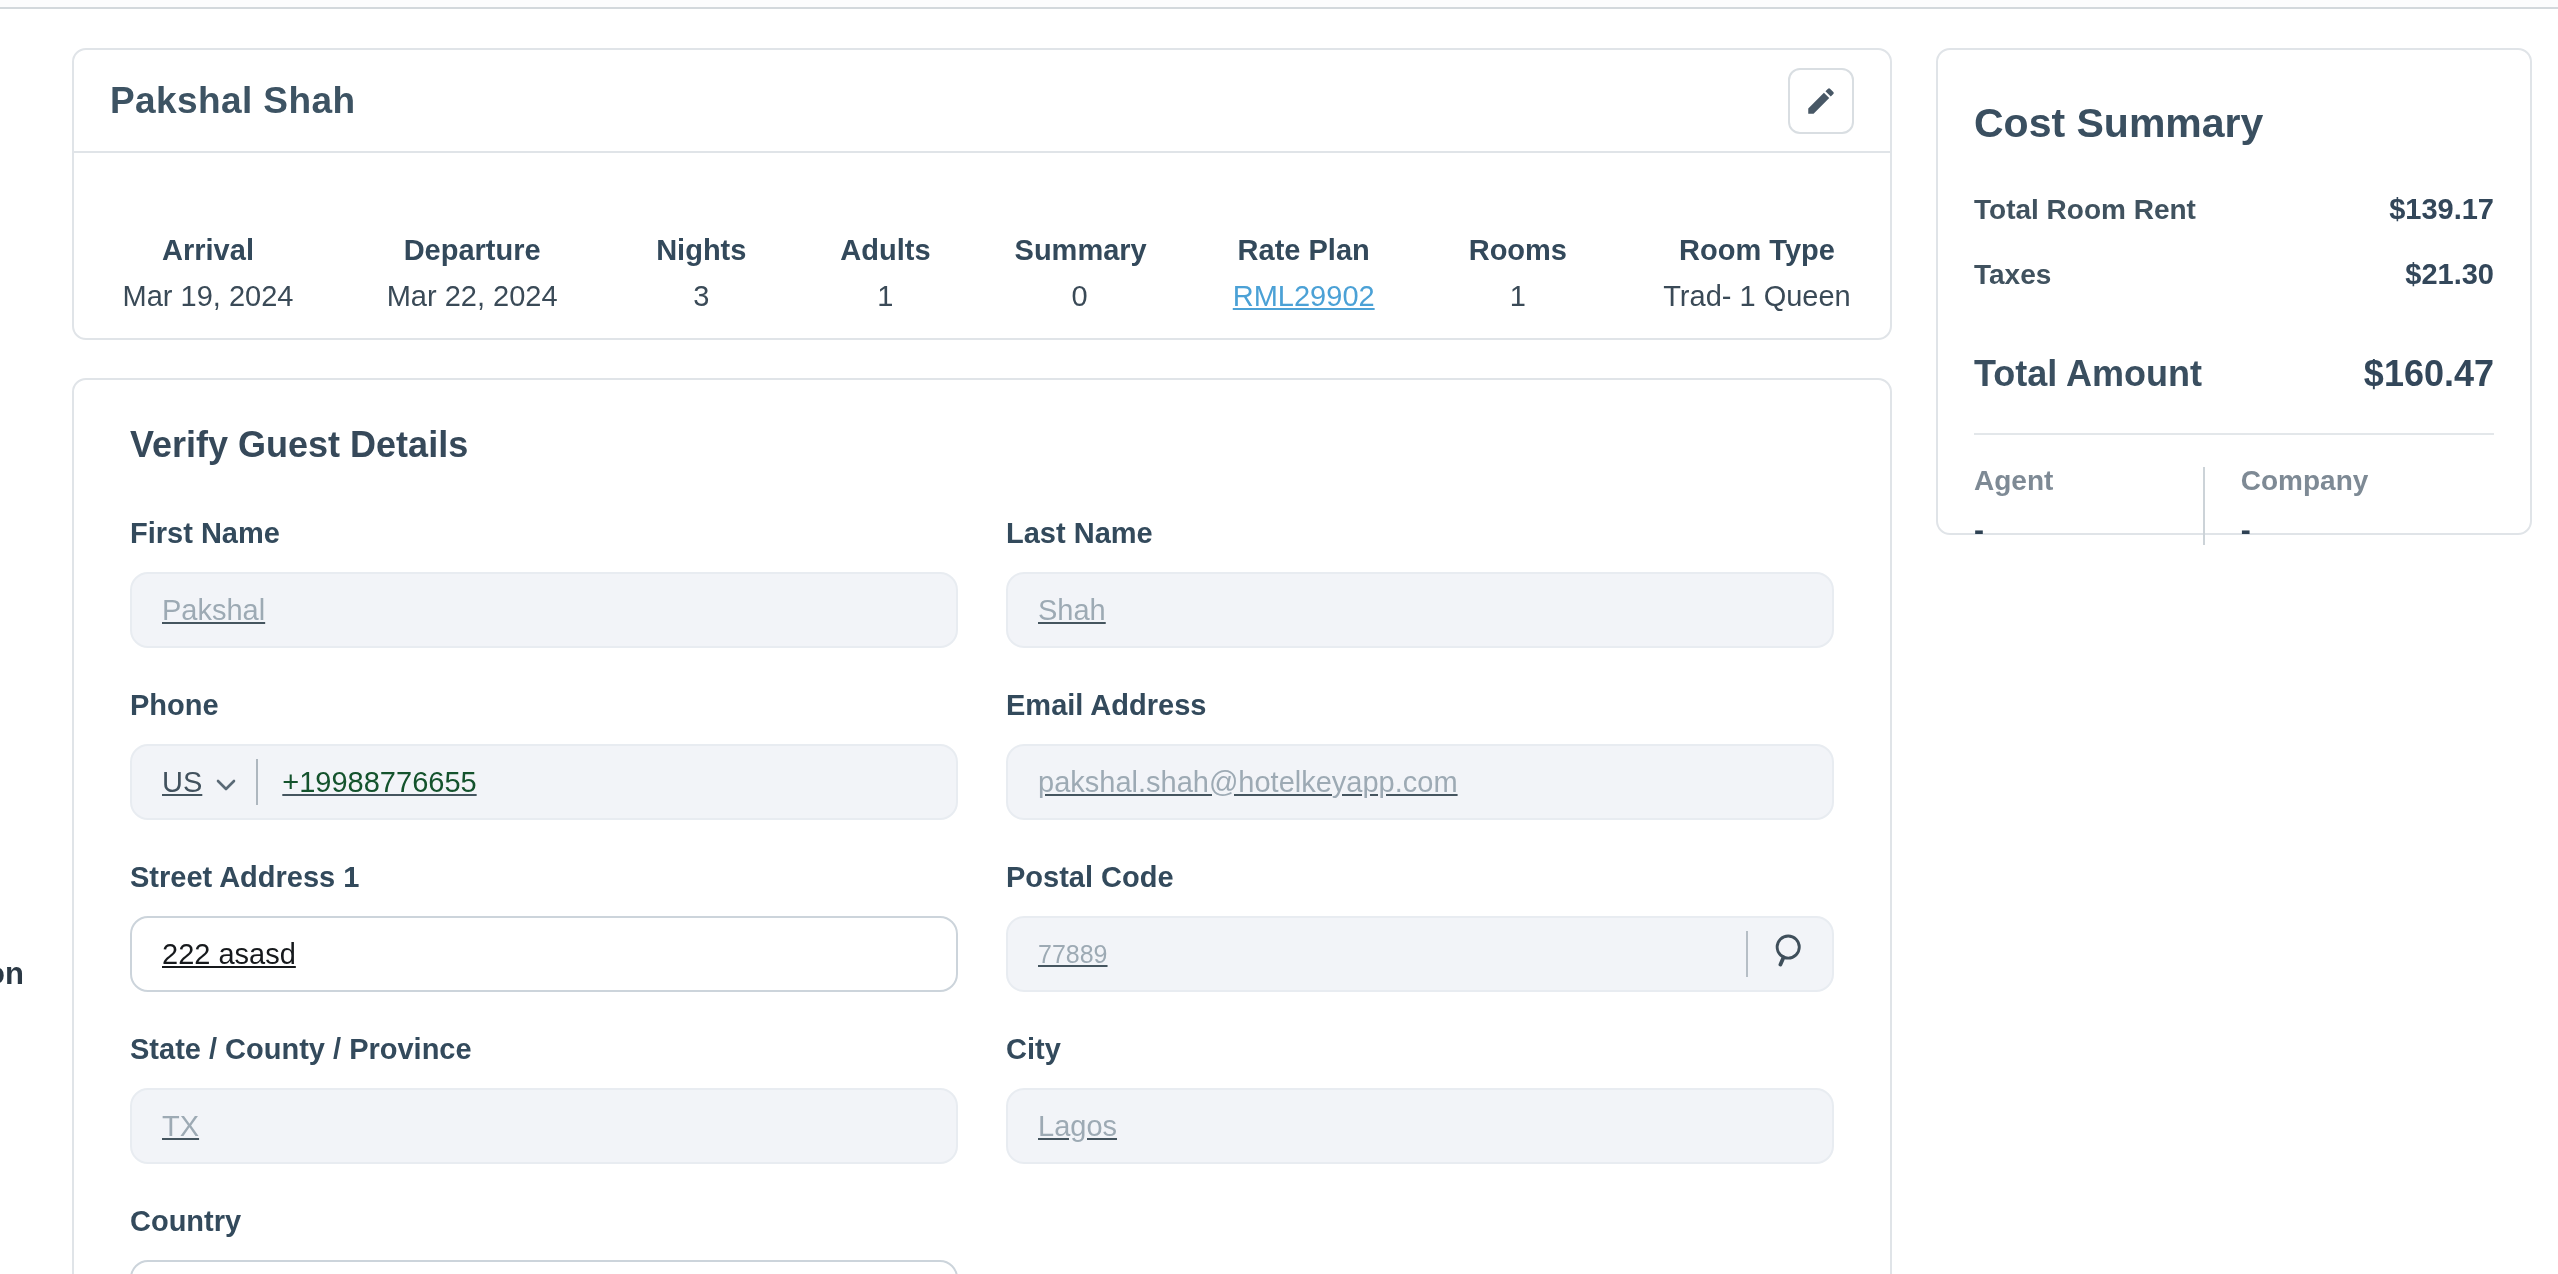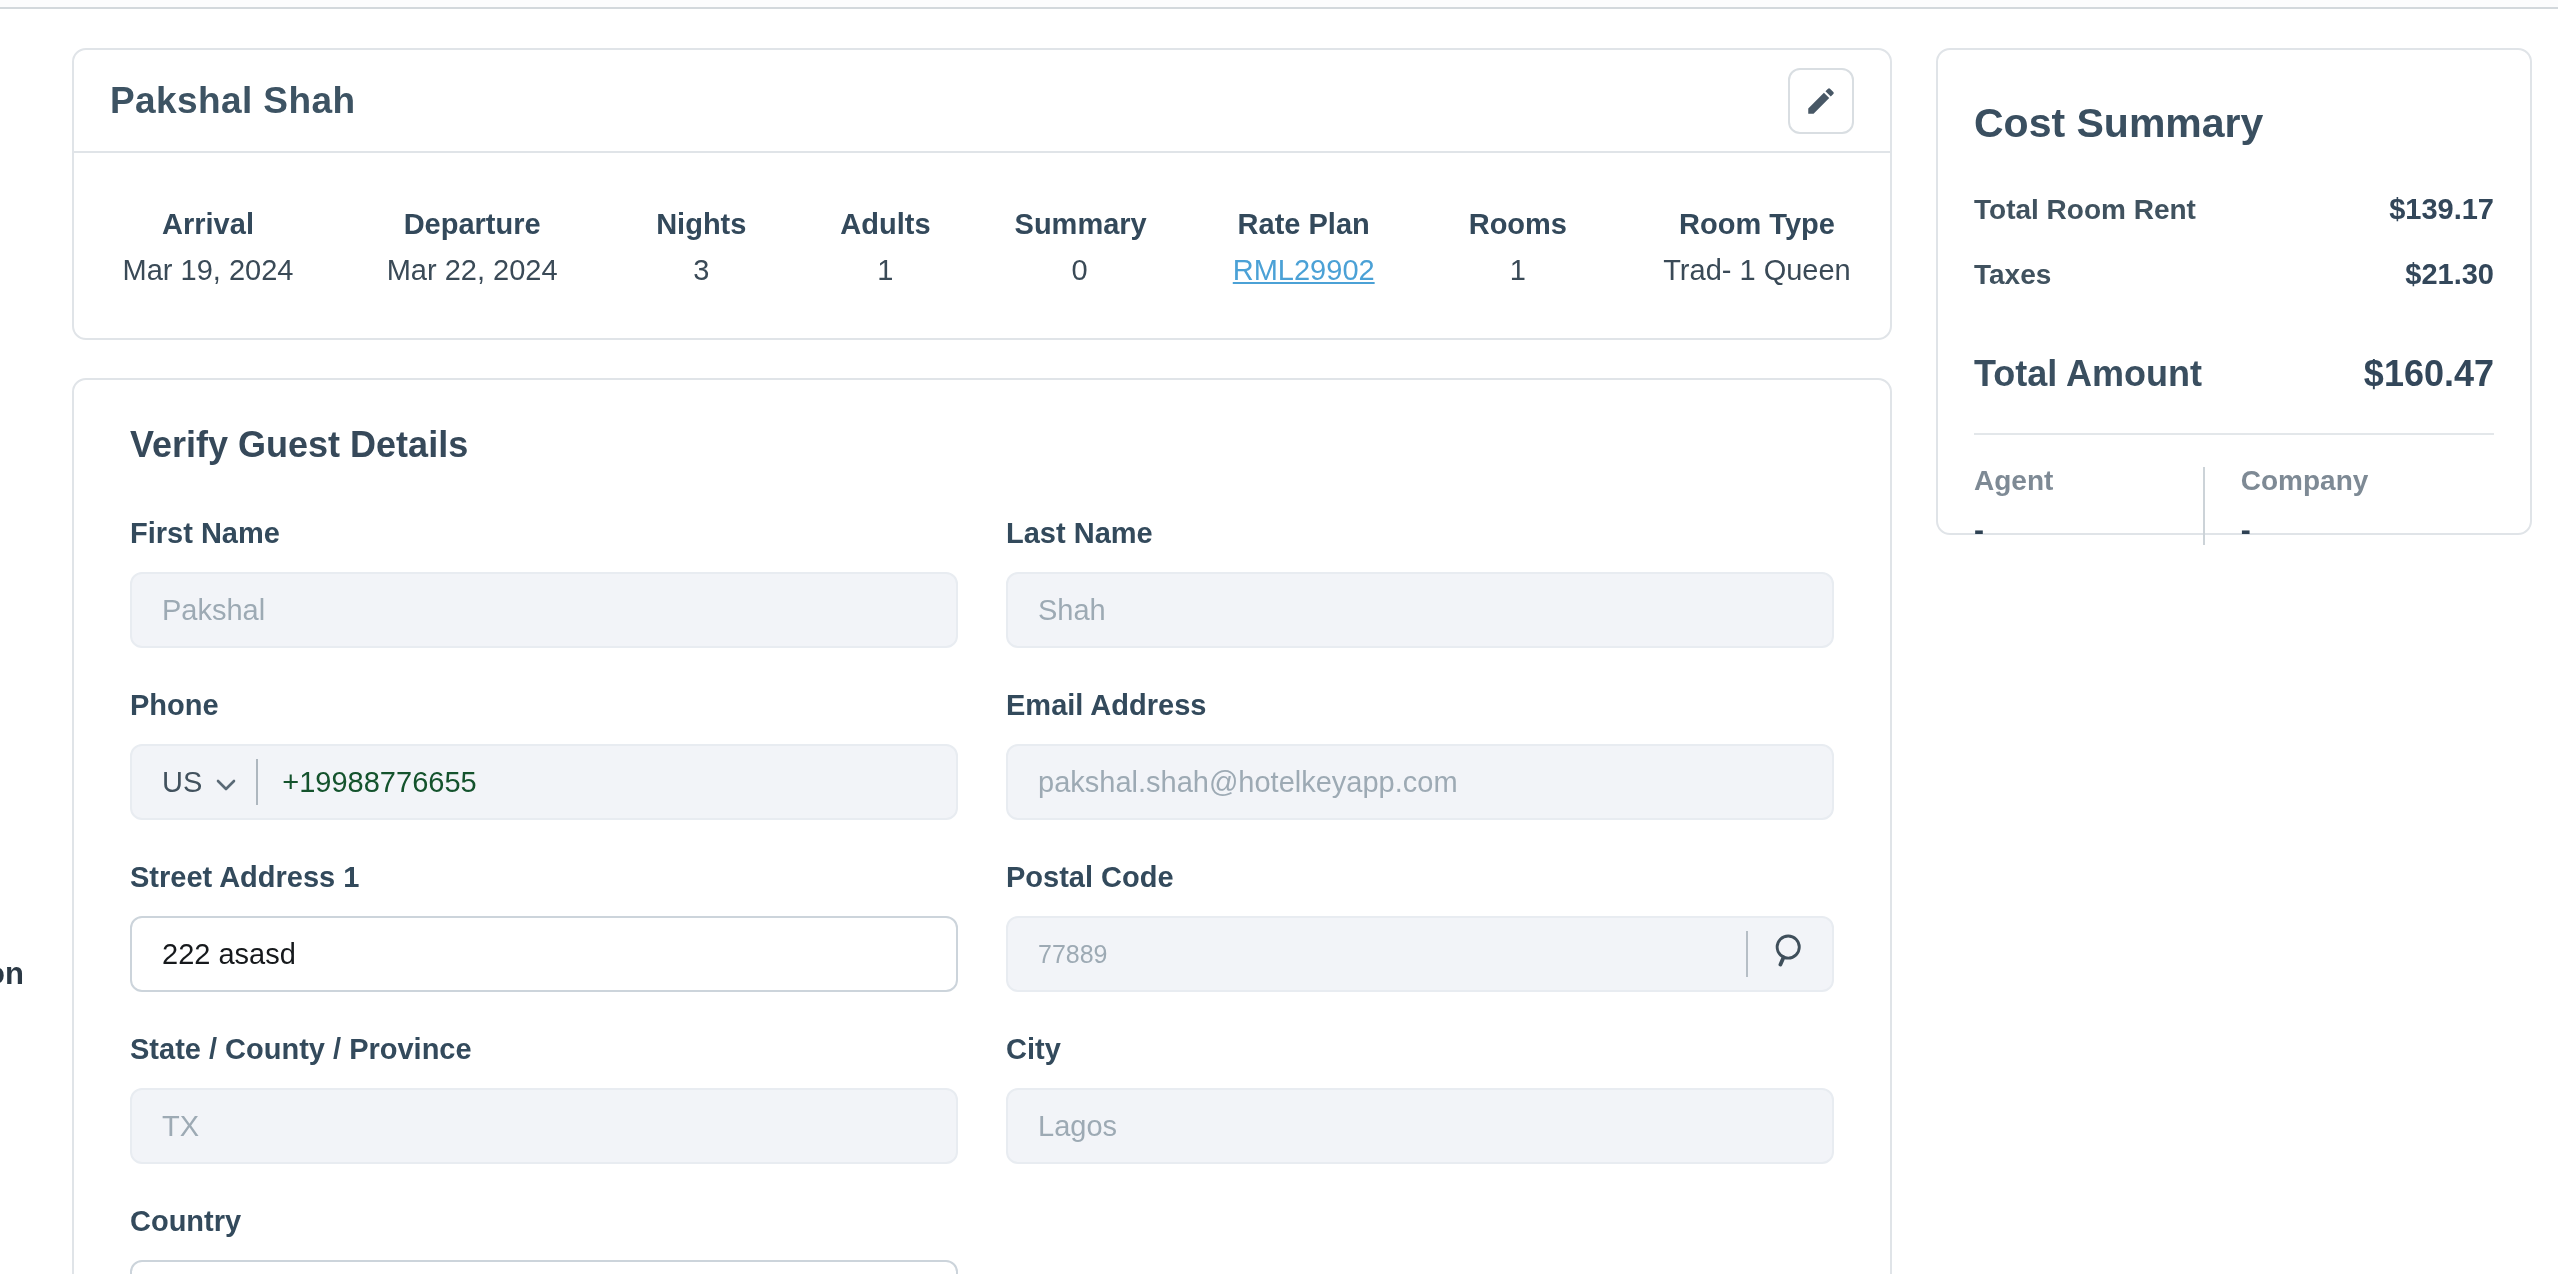--- a/index.html
+++ b/index.html
@@ -16,21 +16,21 @@
   .card { position:absolute; background:#fff; border:2px solid #e0e4e8; border-radius:14px; }
 
   
   .guest-card { left:72px; top:48px; width:1820px; height:292px; }
   .guest-card-header { height:103px; display:flex; align-items:center;
     padding:12px 36px; border-bottom:2px solid #e0e4e8; }
   .guest-name { font-size:37px; font-weight:700; color:#3d5363; letter-spacing:.4px; }
   .edit-btn { margin-left:auto; width:66px; height:66px; border:2px solid #d9dee2;
     border-radius:12px; background:#fff; display:flex; align-items:center;
     justify-content:center; cursor:pointer; }
-  .guest-details { display:flex; justify-content:space-between; padding:54px 28px 0 44px; }
+  .guest-details { display:flex; justify-content:space-between; padding:80px 28px 0 44px; }
   .detail-cell { text-align:center; }
   .detail-cell .dl { font-size:29px; font-weight:700; color:#33495b; line-height:34px; margin-bottom:12px; }
   .detail-cell .dv { font-size:29px; color:#3a4a57; line-height:34px; white-space:nowrap; }
   .w180{width:180px}.w190{width:190px}.w110{width:110px}.w100{width:100px}
   .w130{width:130px}.w160{width:160px}.w210{width:210px}
   .rate-link { color:#4ba1d6; font-weight:400; text-decoration:underline; cursor:pointer; }
 
   
   .cost-card { left:1936px; top:48px; width:596px; height:487px; padding:38px 36px; }
   .cs-title { font-size:41px; font-weight:700; color:#3a4f60; margin:12px 0 46px; }
@@ -47,22 +47,22 @@
   .cs-col2 { flex:1; padding-left:36px; }
   .cs-col-label { font-size:28px; font-weight:600; color:#7e8a95; margin-bottom:16px; }
   .cs-col-value { font-size:30px; font-weight:700; color:#2e4254; }
 
   
   .verify-card { left:72px; top:378px; width:1820px; height:912px; padding:44px 56px; }
   .vg-title { font-size:36px; font-weight:700; color:#36495a; margin-bottom:50px; }
   .form-grid { display:grid; grid-template-columns:1fr 1fr; column-gap:48px; row-gap:40px; }
   .field label { display:block; font-size:29px; font-weight:700; color:#334a5c;
     line-height:34px; margin-bottom:22px; }
-  .ctrl { width:100%; height:76px; border-radius:12px; font-size:29px;
-    font-family:"Liberation Sans", sans-serif; padding:0 30px; display:flex; align-items:center; }
+  .ctrl { width:100%; height:76px; border-radius:18px; font-size:29px;
+    font-family:"Liberation Sans", sans-serif; padding:0 30px; display:flex; align-items:center;text-decoration:underline; }
   .ctrl-grey { background:#f2f4f8; border:2px solid #e8ecf1; color:#45555f; }
   .ctrl-white { background:#ffffff; border:2px solid #ccd4db; color:#16191c; }
   input.ctrl { outline:none; }
   input.ctrl::placeholder { color:#9daab4; opacity:1; }
   .composite { padding-right:24px; }
   .composite input { flex:1; height:100%; background:transparent; border:none; outline:none;
     font-size:25px; font-family:"Liberation Sans", sans-serif; color:#45555f; padding:0; }
   .composite input::placeholder { color:#9daab4; opacity:1; }
   .country-sel { background:none; border:none; display:flex; align-items:center; gap:14px;
     font-size:29px; color:#42525e; font-family:"Liberation Sans", sans-serif; cursor:pointer; }

